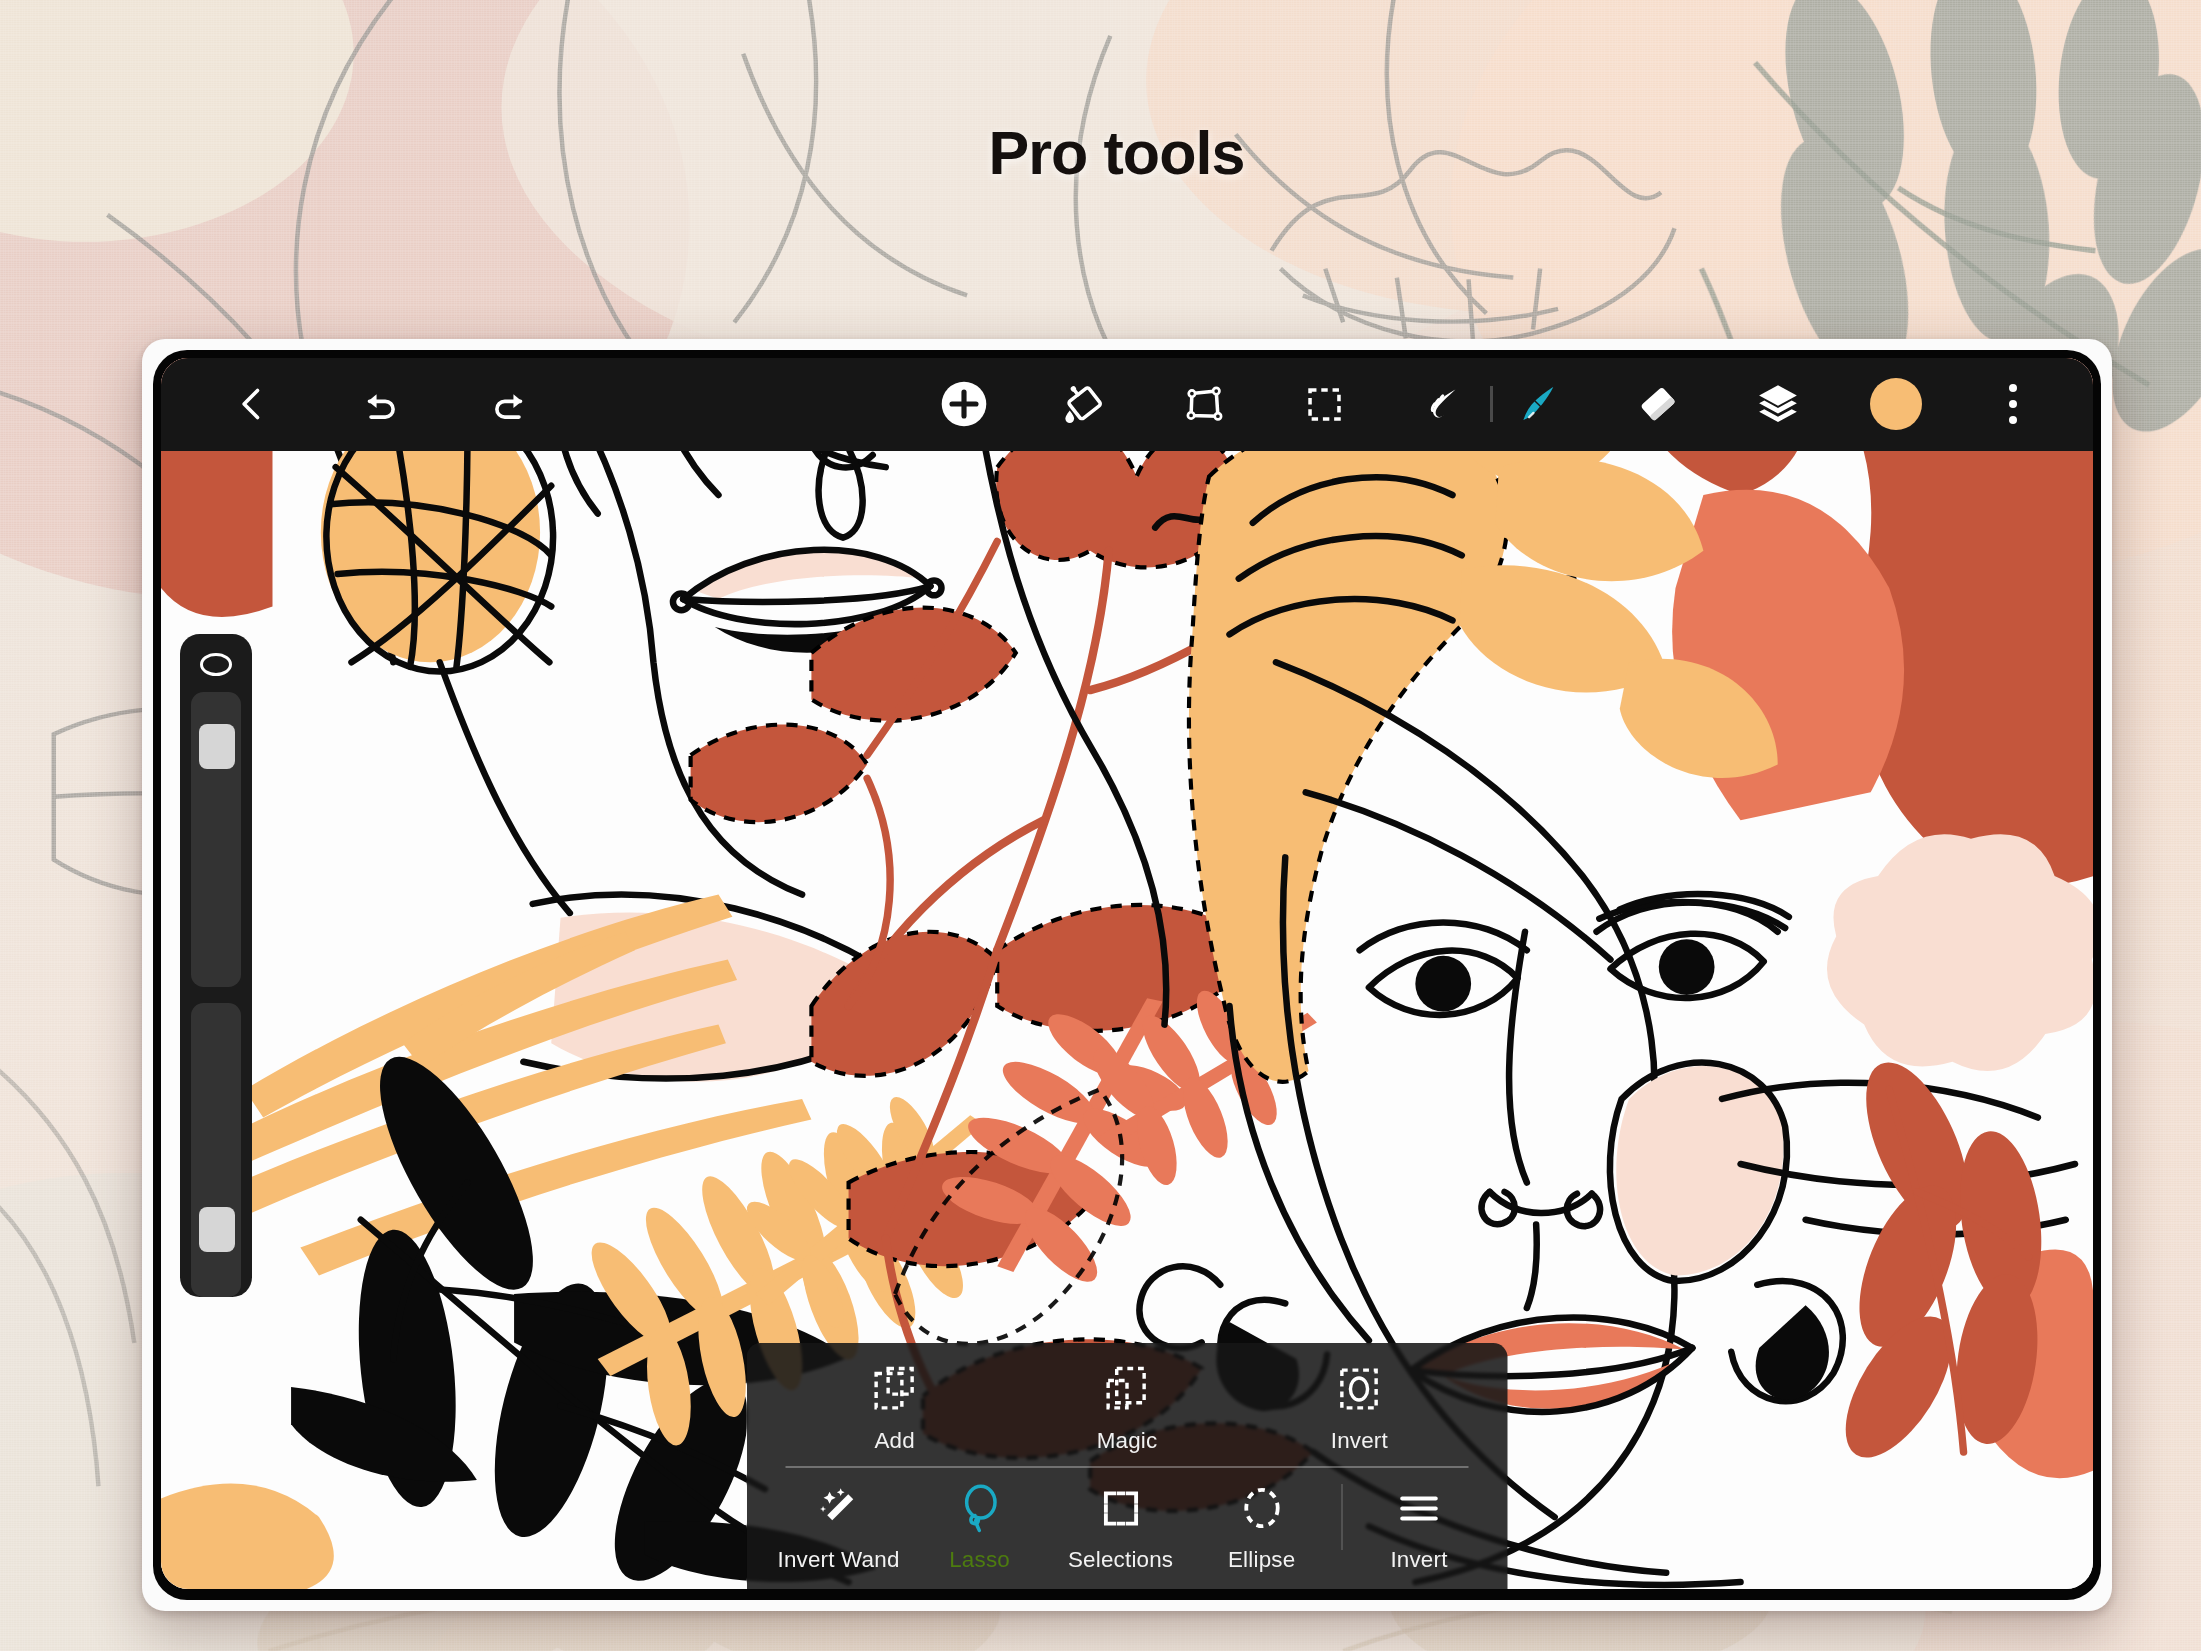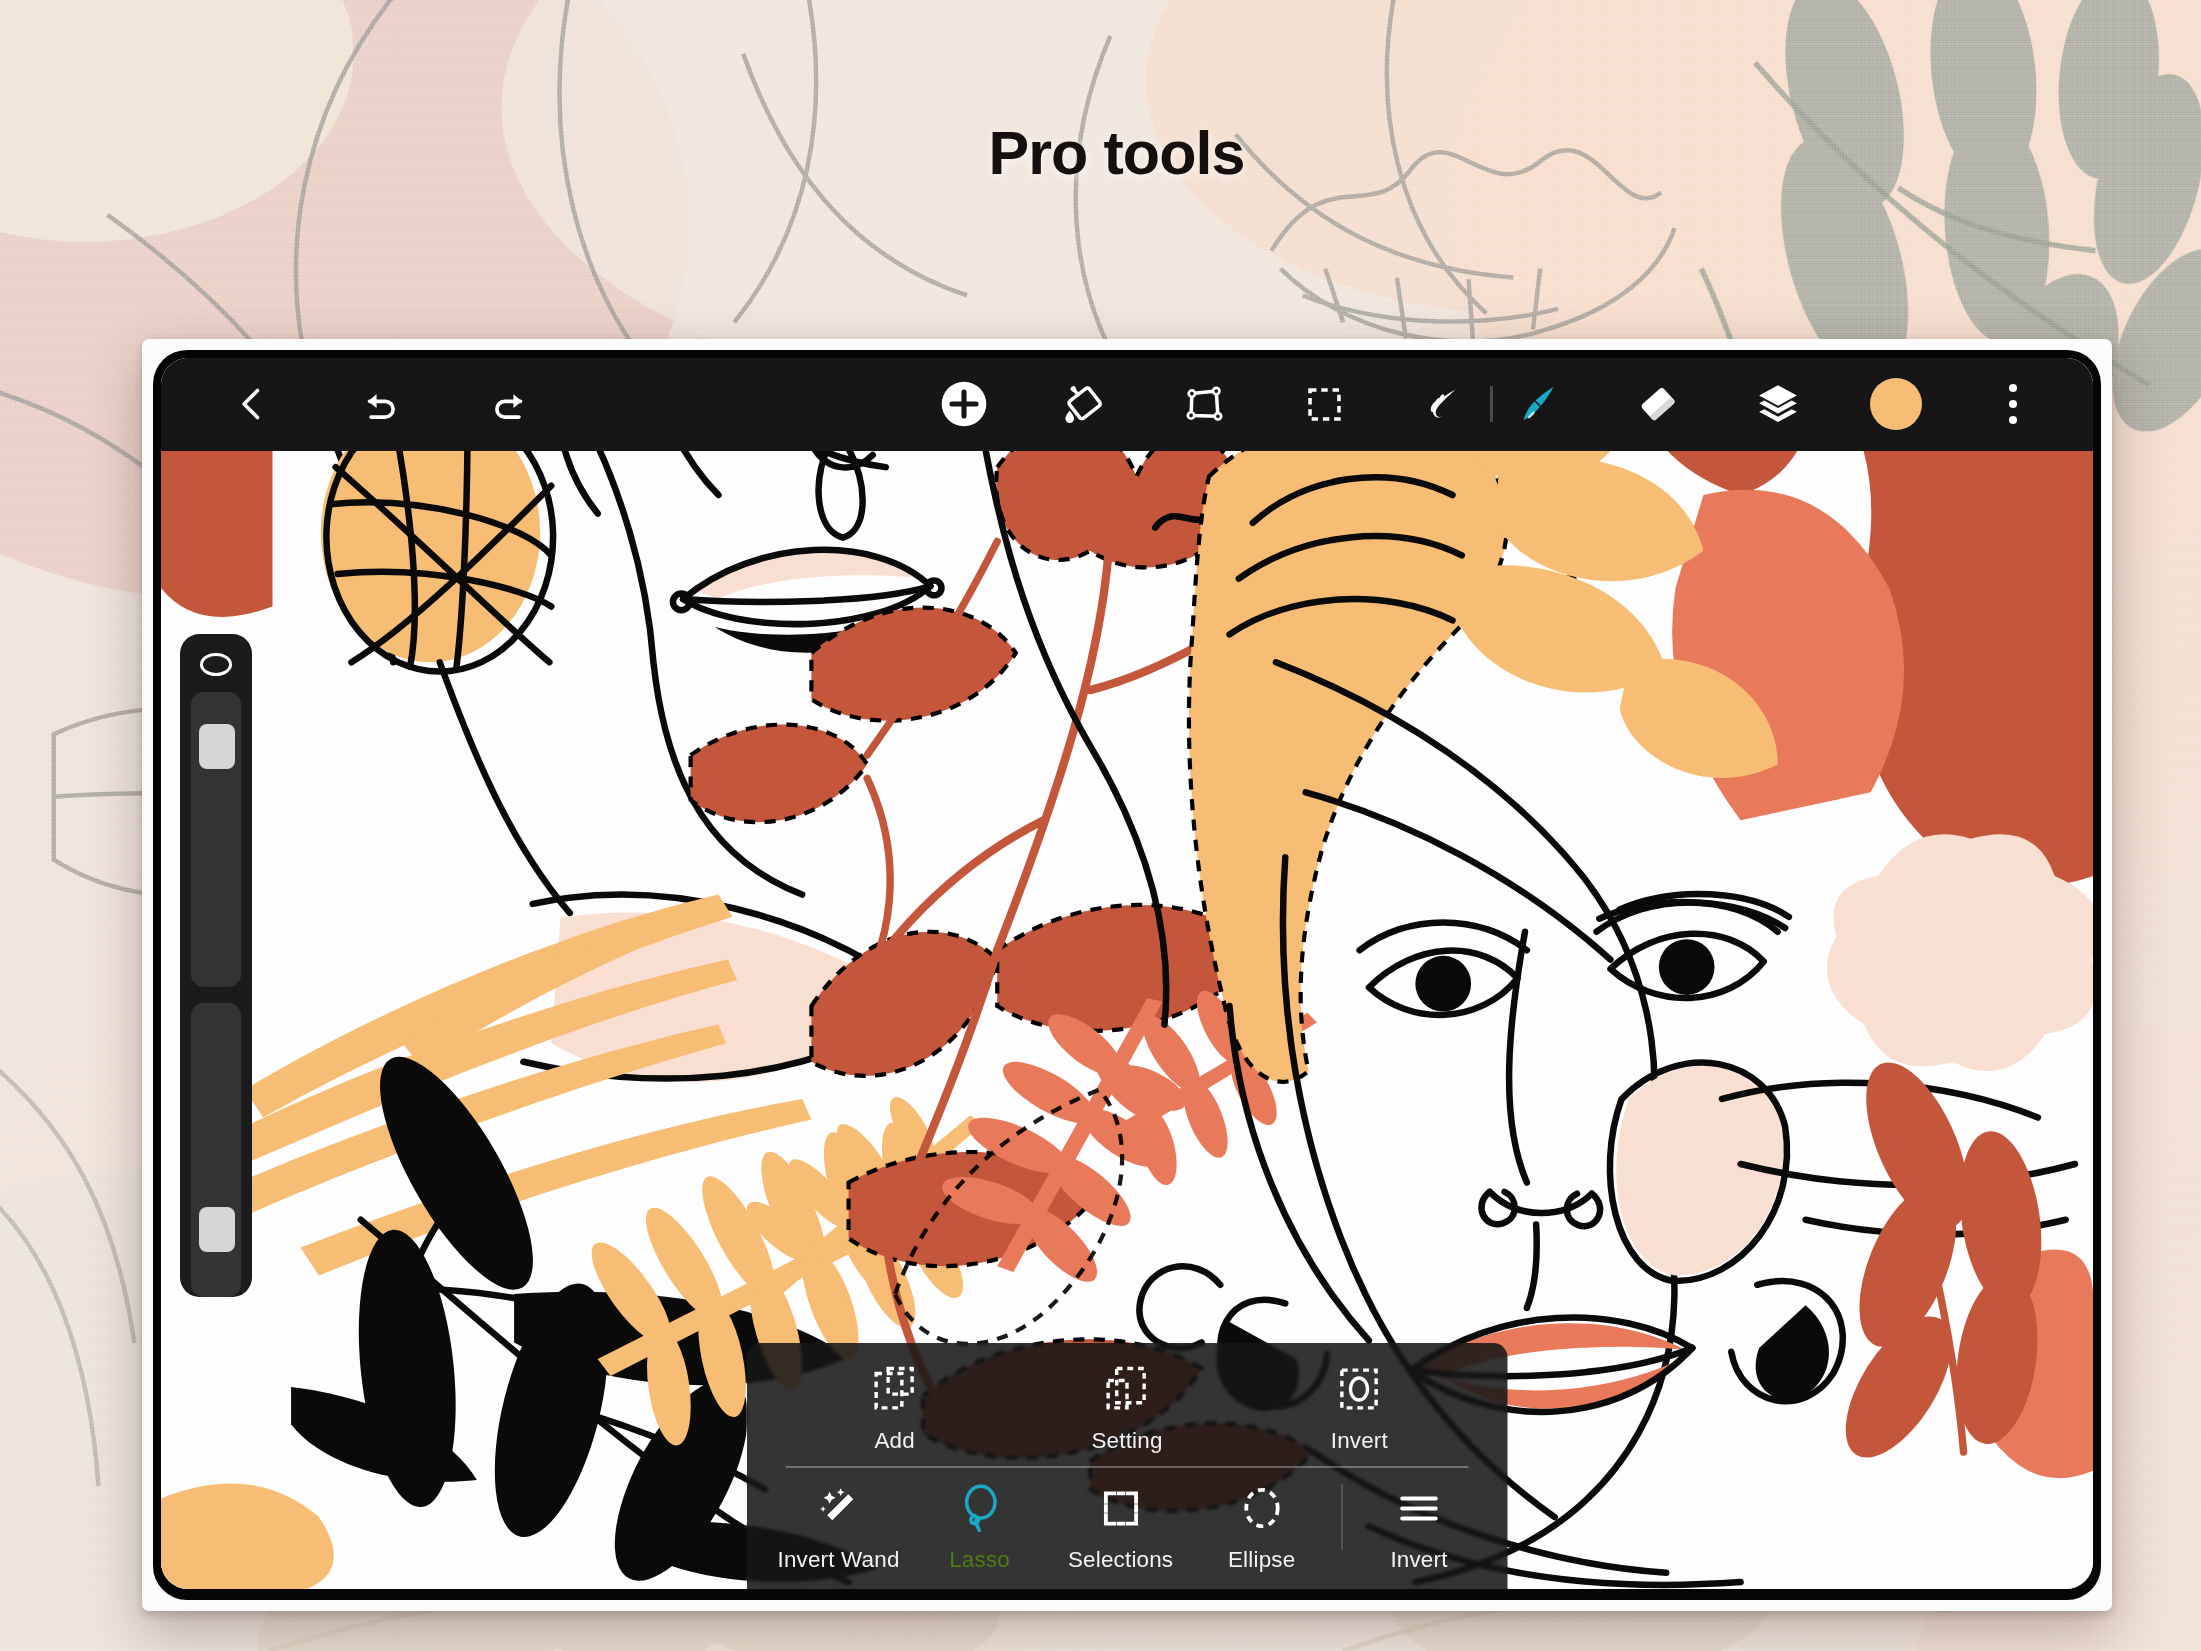--- a/index.html
+++ b/index.html
@@ -31,21 +31,21 @@
   .headline h2 {
     margin-top:29px; font-size:38px; font-weight:normal; color:#1d1714;
     text-shadow:0 1.8px 7.2px rgba(255,255,255,.7);
   }
 
   
   .tablet {
     position:absolute; z-index:6;
     left:142px; top:339px; width:1970px; height:1272px;
     background:#fbfbfb;
-    border-radius:7px;
+    border-radius:23px;
     padding:10.7px;
     box-shadow:0 19.7px 54px rgba(70,45,40,.32), 0 3.6px 9px rgba(70,45,40,.22);
   }
   .tablet-inner {
     width:100%; height:100%; background:#050505;
     border-radius:34px; padding:8px 8px 11.6px 8px; overflow:hidden;
   }
   .screen {
     position:relative; width:100%; height:100%;
     background:#ffffff; border-radius:27px; overflow:hidden;
@@ -627,21 +627,21 @@
           <span class="lbl">Add</span>
         </div>
 
         <div class="p-item">
           <span class="ico">
             <svg width="47" height="48" viewBox="0 0 26 28">
               <rect x="7" y="2" width="16" height="20" fill="none" stroke="#fff" stroke-width="2" stroke-dasharray="3.4 2.8"></rect>
               <path d="M2 9 H13 V25 H2 Z" fill="none" stroke="#fff" stroke-width="2" stroke-dasharray="3.4 2.8"></path>
             </svg>
           </span>
-          <span class="lbl">Setting</span>
+          <span class="lbl">Magic</span>
         </div>
 
         <div class="p-item">
           <span class="ico">
             <svg width="47" height="48" viewBox="0 0 26 28">
               <rect x="3" y="3" width="20" height="22" fill="none" stroke="#fff" stroke-width="2" stroke-dasharray="3.4 2.8"></rect>
               <ellipse cx="13" cy="14" rx="5" ry="6.4" fill="none" stroke="#fff" stroke-width="2"></ellipse>
             </svg>
           </span>
           <span class="lbl">Invert</span>

